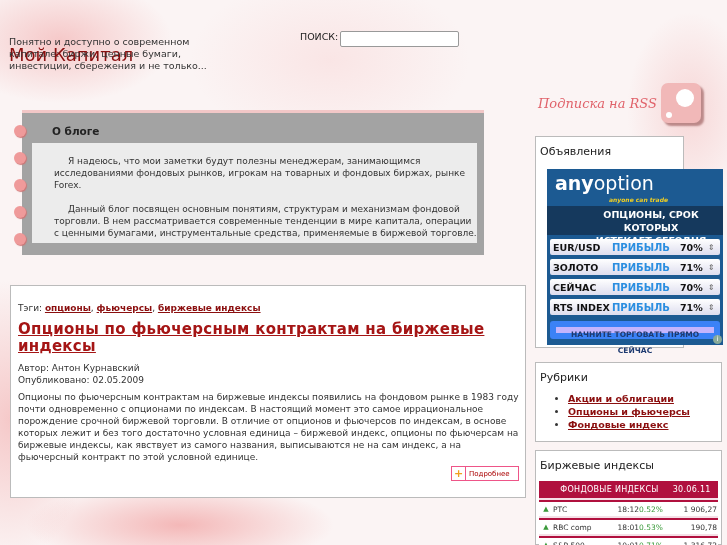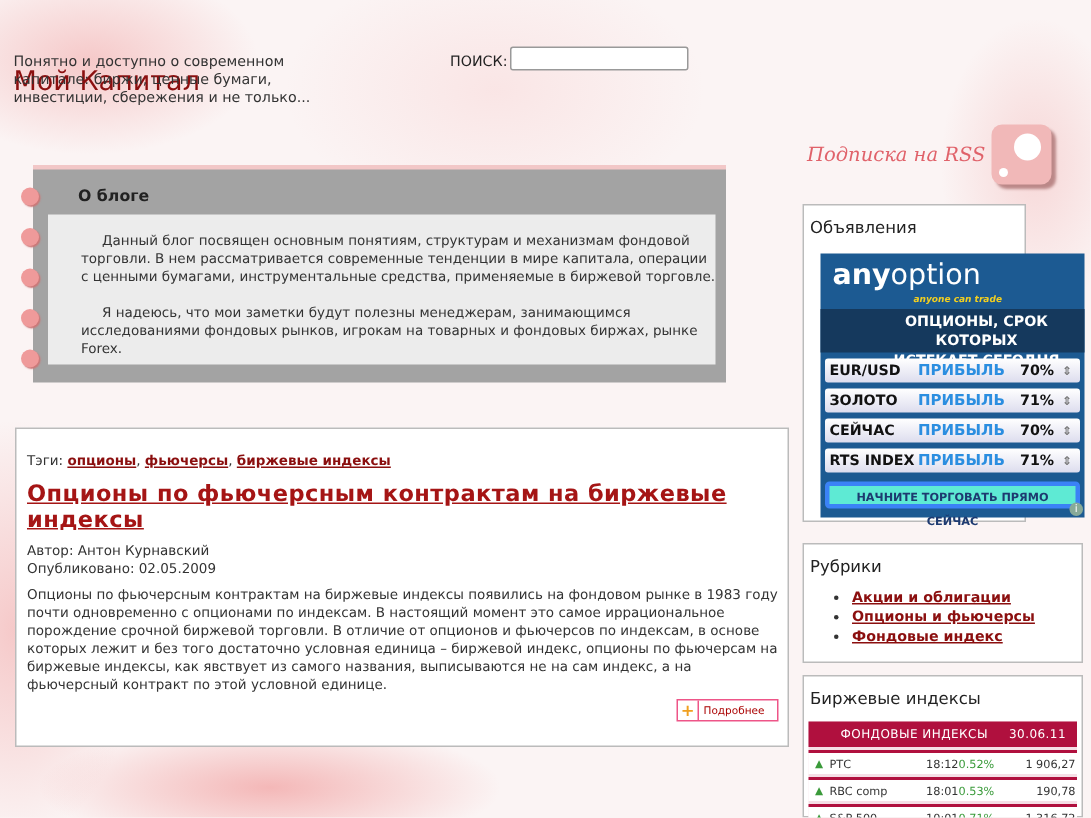--- a/index.html
+++ b/index.html
@@ -20,21 +20,21 @@
   .site-title {
     position: absolute; left: 9px; top: 4px;
     font-size: 18px; font-weight: normal; color: #8b0f0f; margin-top: 40px;
   }
   .site-desc {
     position: absolute; left: 9px; top: 36px; width: 200px;
     font-size: 9.5px; line-height: 12px; color: #333;
   }
   .search {
     position: absolute; left: 300px; top: 31px;
-    display: flex; align-items: flex-end; gap: 2px;
+    display: flex; align-items: flex-start; gap: 2px;
     font-size: 9.5px; color: #222;
   }
   .search input {
     width: 119px; height: 16px;
     border: 1px solid #999; border-radius: 2px; background: #fff;
   }
   .rss {
     position: absolute; left: 538px; top: 83px;
     display: flex; align-items: center;
   }
@@ -113,21 +113,21 @@
     position: absolute; left: 3px; width: 170px; height: 16px;
     background: linear-gradient(#fff, #dde); border-radius: 2px;
     display: flex; align-items: center; font-size: 9.5px; font-weight: bold;
   }
   .ao-row .asset { width: 62px; padding-left: 3px; color: #111; }
   .ao-row .profit { width: 68px; color: #2b8ee0; font-size: 10px; }
   .ao-row .pct { width: 28px; color: #111; }
   .ao-row .arr { color: #777; font-size: 8px; }
   .ao-cta {
     position: absolute; left: 3px; top: 152px; width: 170px; height: 18px;
-    background: #5eead4; border-radius: 3px; border: 3px solid #3b82f6;
+    background: #c4b5fd; border-radius: 3px; border: 6px solid #3b82f6;
     color: #1d3a70; font-size: 7.5px; font-weight: bold; text-align: center; line-height: 16px;
   }
   .ao-info { position: absolute; right: 1px; bottom: 1px; width: 9px; height: 9px; border-radius: 50%; background: #8a9; color: #fff; font-size: 7px; text-align: center; line-height: 9px; }
 
   .categories { top: 362px; width: 187px; height: 80px; }
   .categories ul { list-style: disc; padding-left: 32px; margin-top: 8px; font-size: 9.5px; line-height: 13px; }
 
   .indices { top: 450px; width: 187px; height: 95px; }
   .idx-table { position: absolute; left: 3px; top: 30px; width: 179px; background: #f5dfe6; }
   .idx-head { background: #b0103e; color: #fff; font-size: 8px; height: 17px; line-height: 17px; text-align: center; letter-spacing: 0.3px; }
@@ -163,22 +163,22 @@
   <div class="about-rings">
     <span></span>
       <span></span>
       <span></span>
       <span></span>
       <span></span>
   </div>
   <div class="about-inner"></div>
   <div class="about-title">О блоге</div>
   <div class="about-text">
+    <p>Я надеюсь, что мои заметки будут полезны менеджерам, занимающимся исследованиями фондовых рынков, игрокам на товарных и фондовых биржах, рынке Forex.</p>
     <p>Данный блог посвящен основным понятиям, структурам и механизмам фондовой торговли. В нем рассматривается современные тенденции в мире капитала, операции с ценными бумагами, инструментальные средства, применяемые в биржевой торговле.</p>
-    <p>Я надеюсь, что мои заметки будут полезны менеджерам, занимающимся исследованиями фондовых рынков, игрокам на товарных и фондовых биржах, рынке Forex.</p>
   </div>
 </div>
 
 <div class="post">
   <div class="post-tags">
     <span>Тэги:</span>
     <a>опционы</a>,
     <a>фьючерсы</a>,
     <a>биржевые индексы</a>
   </div>

